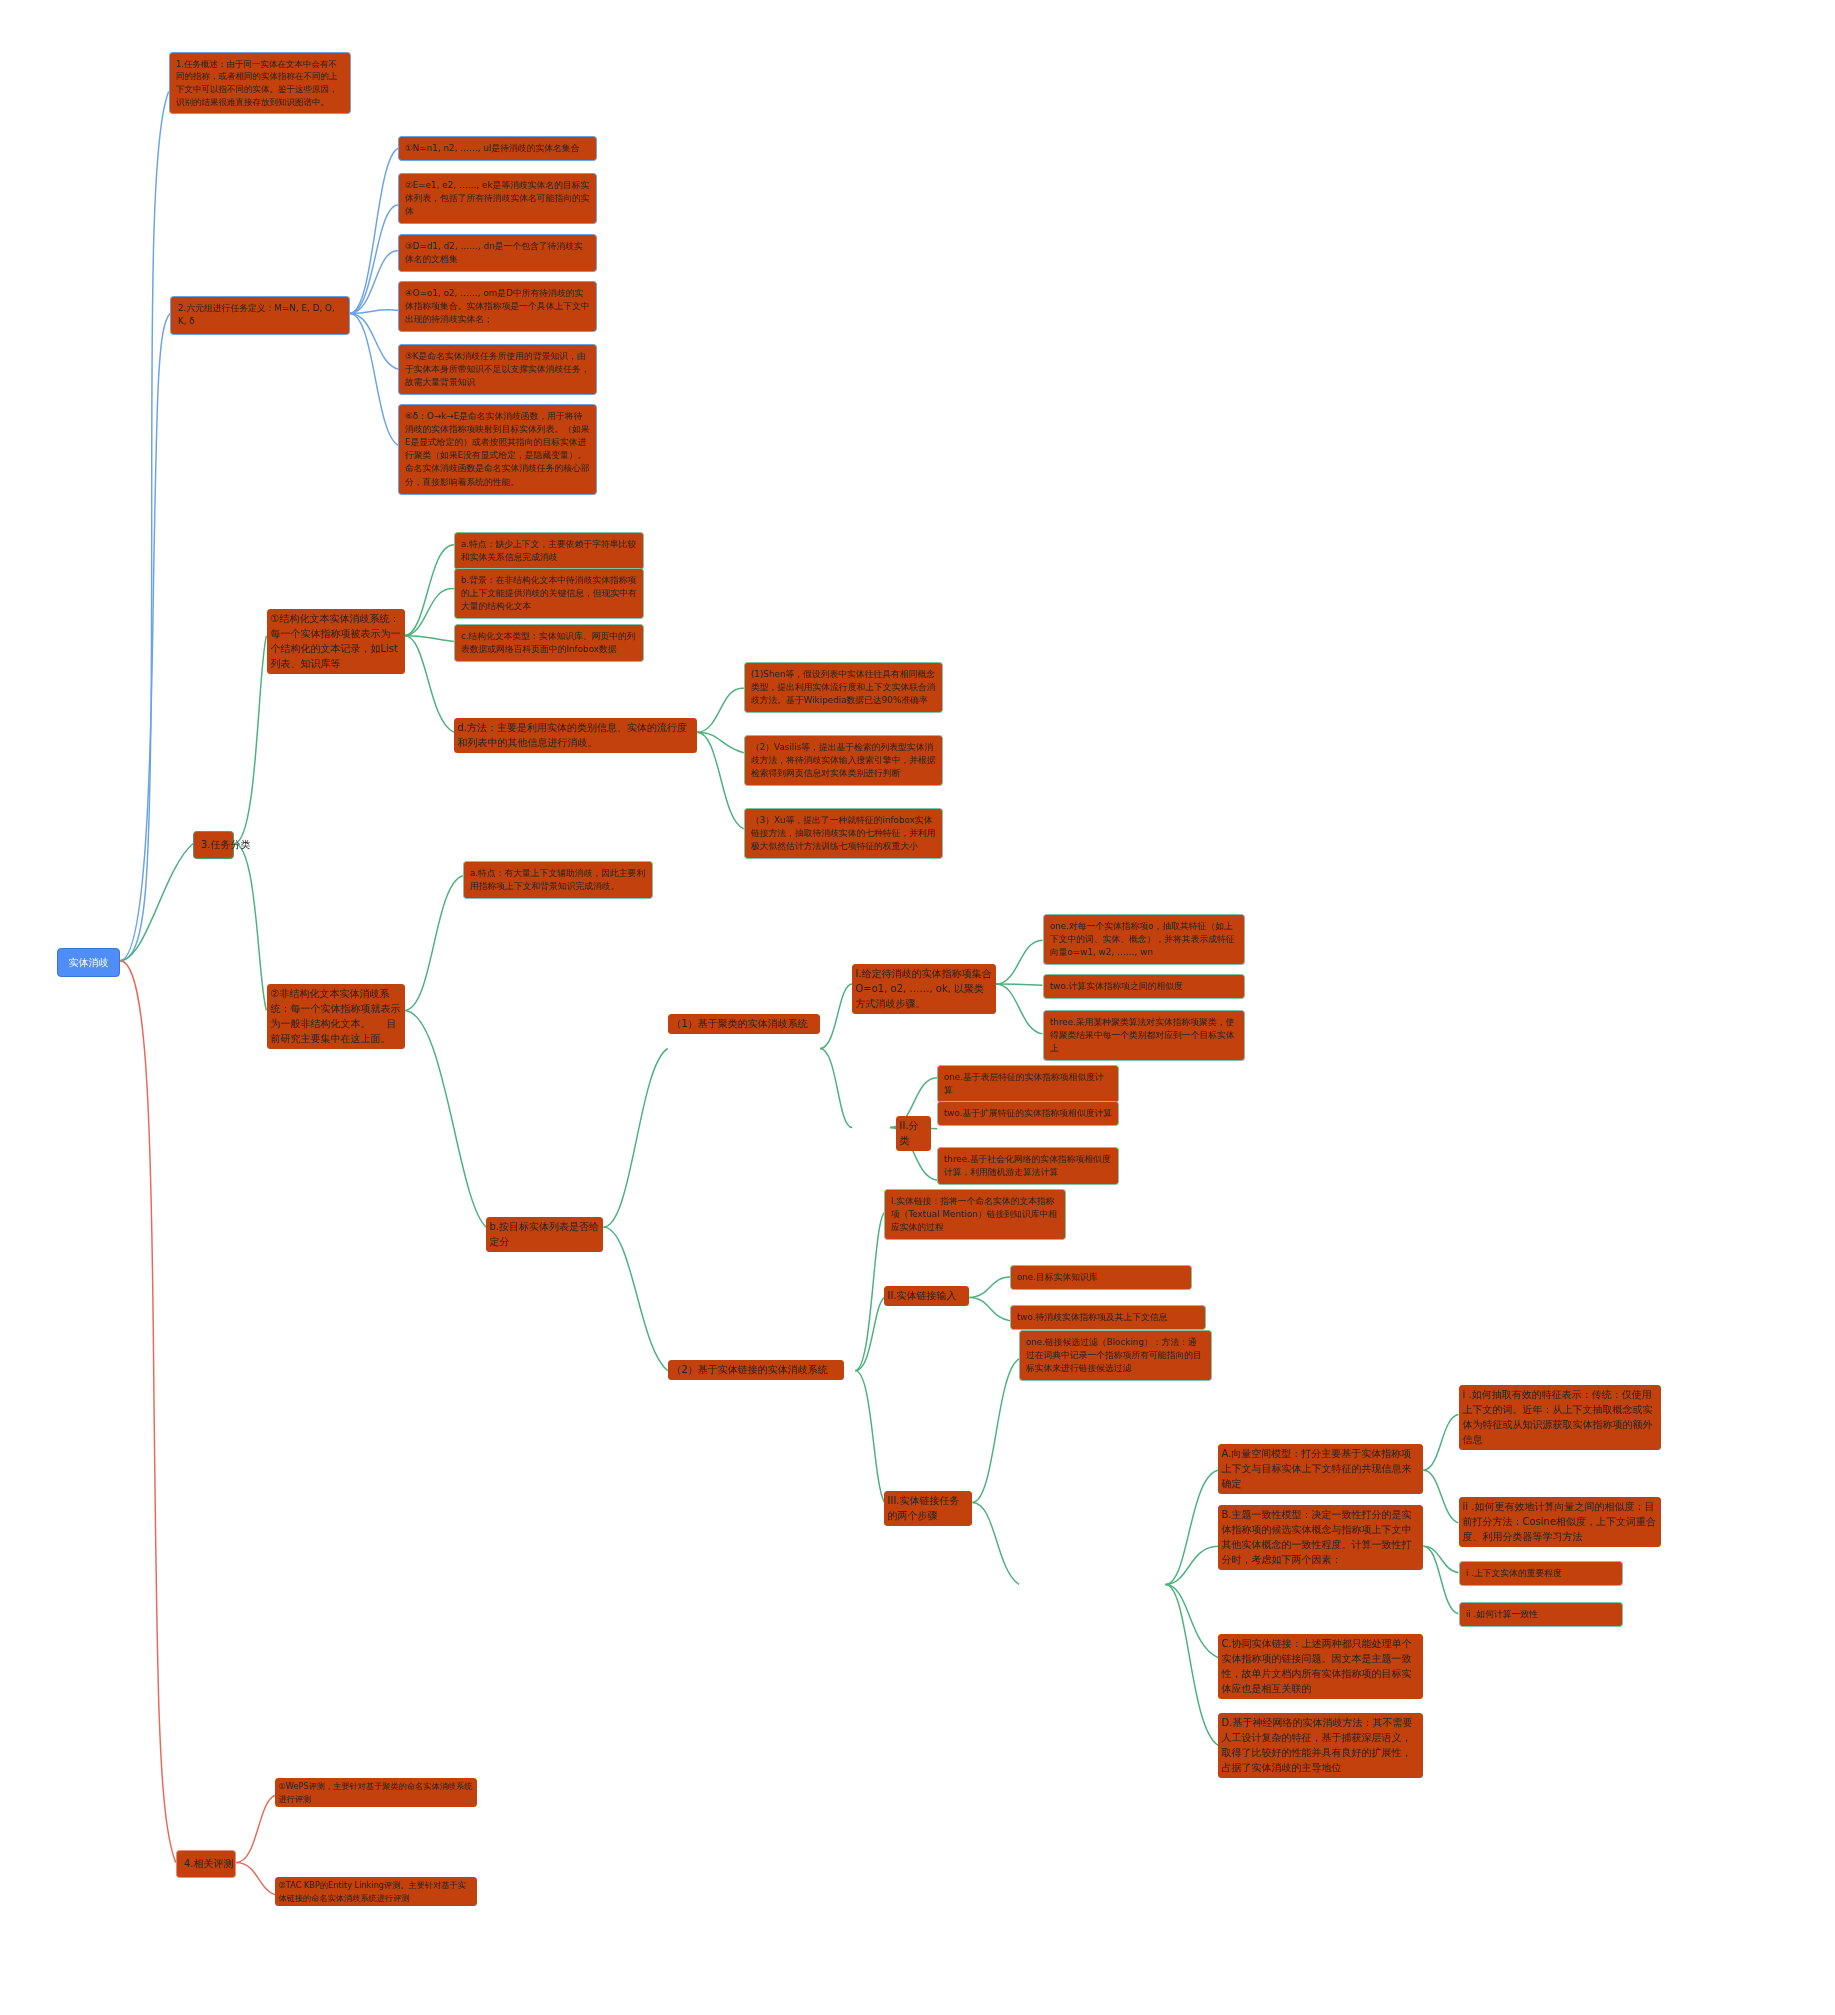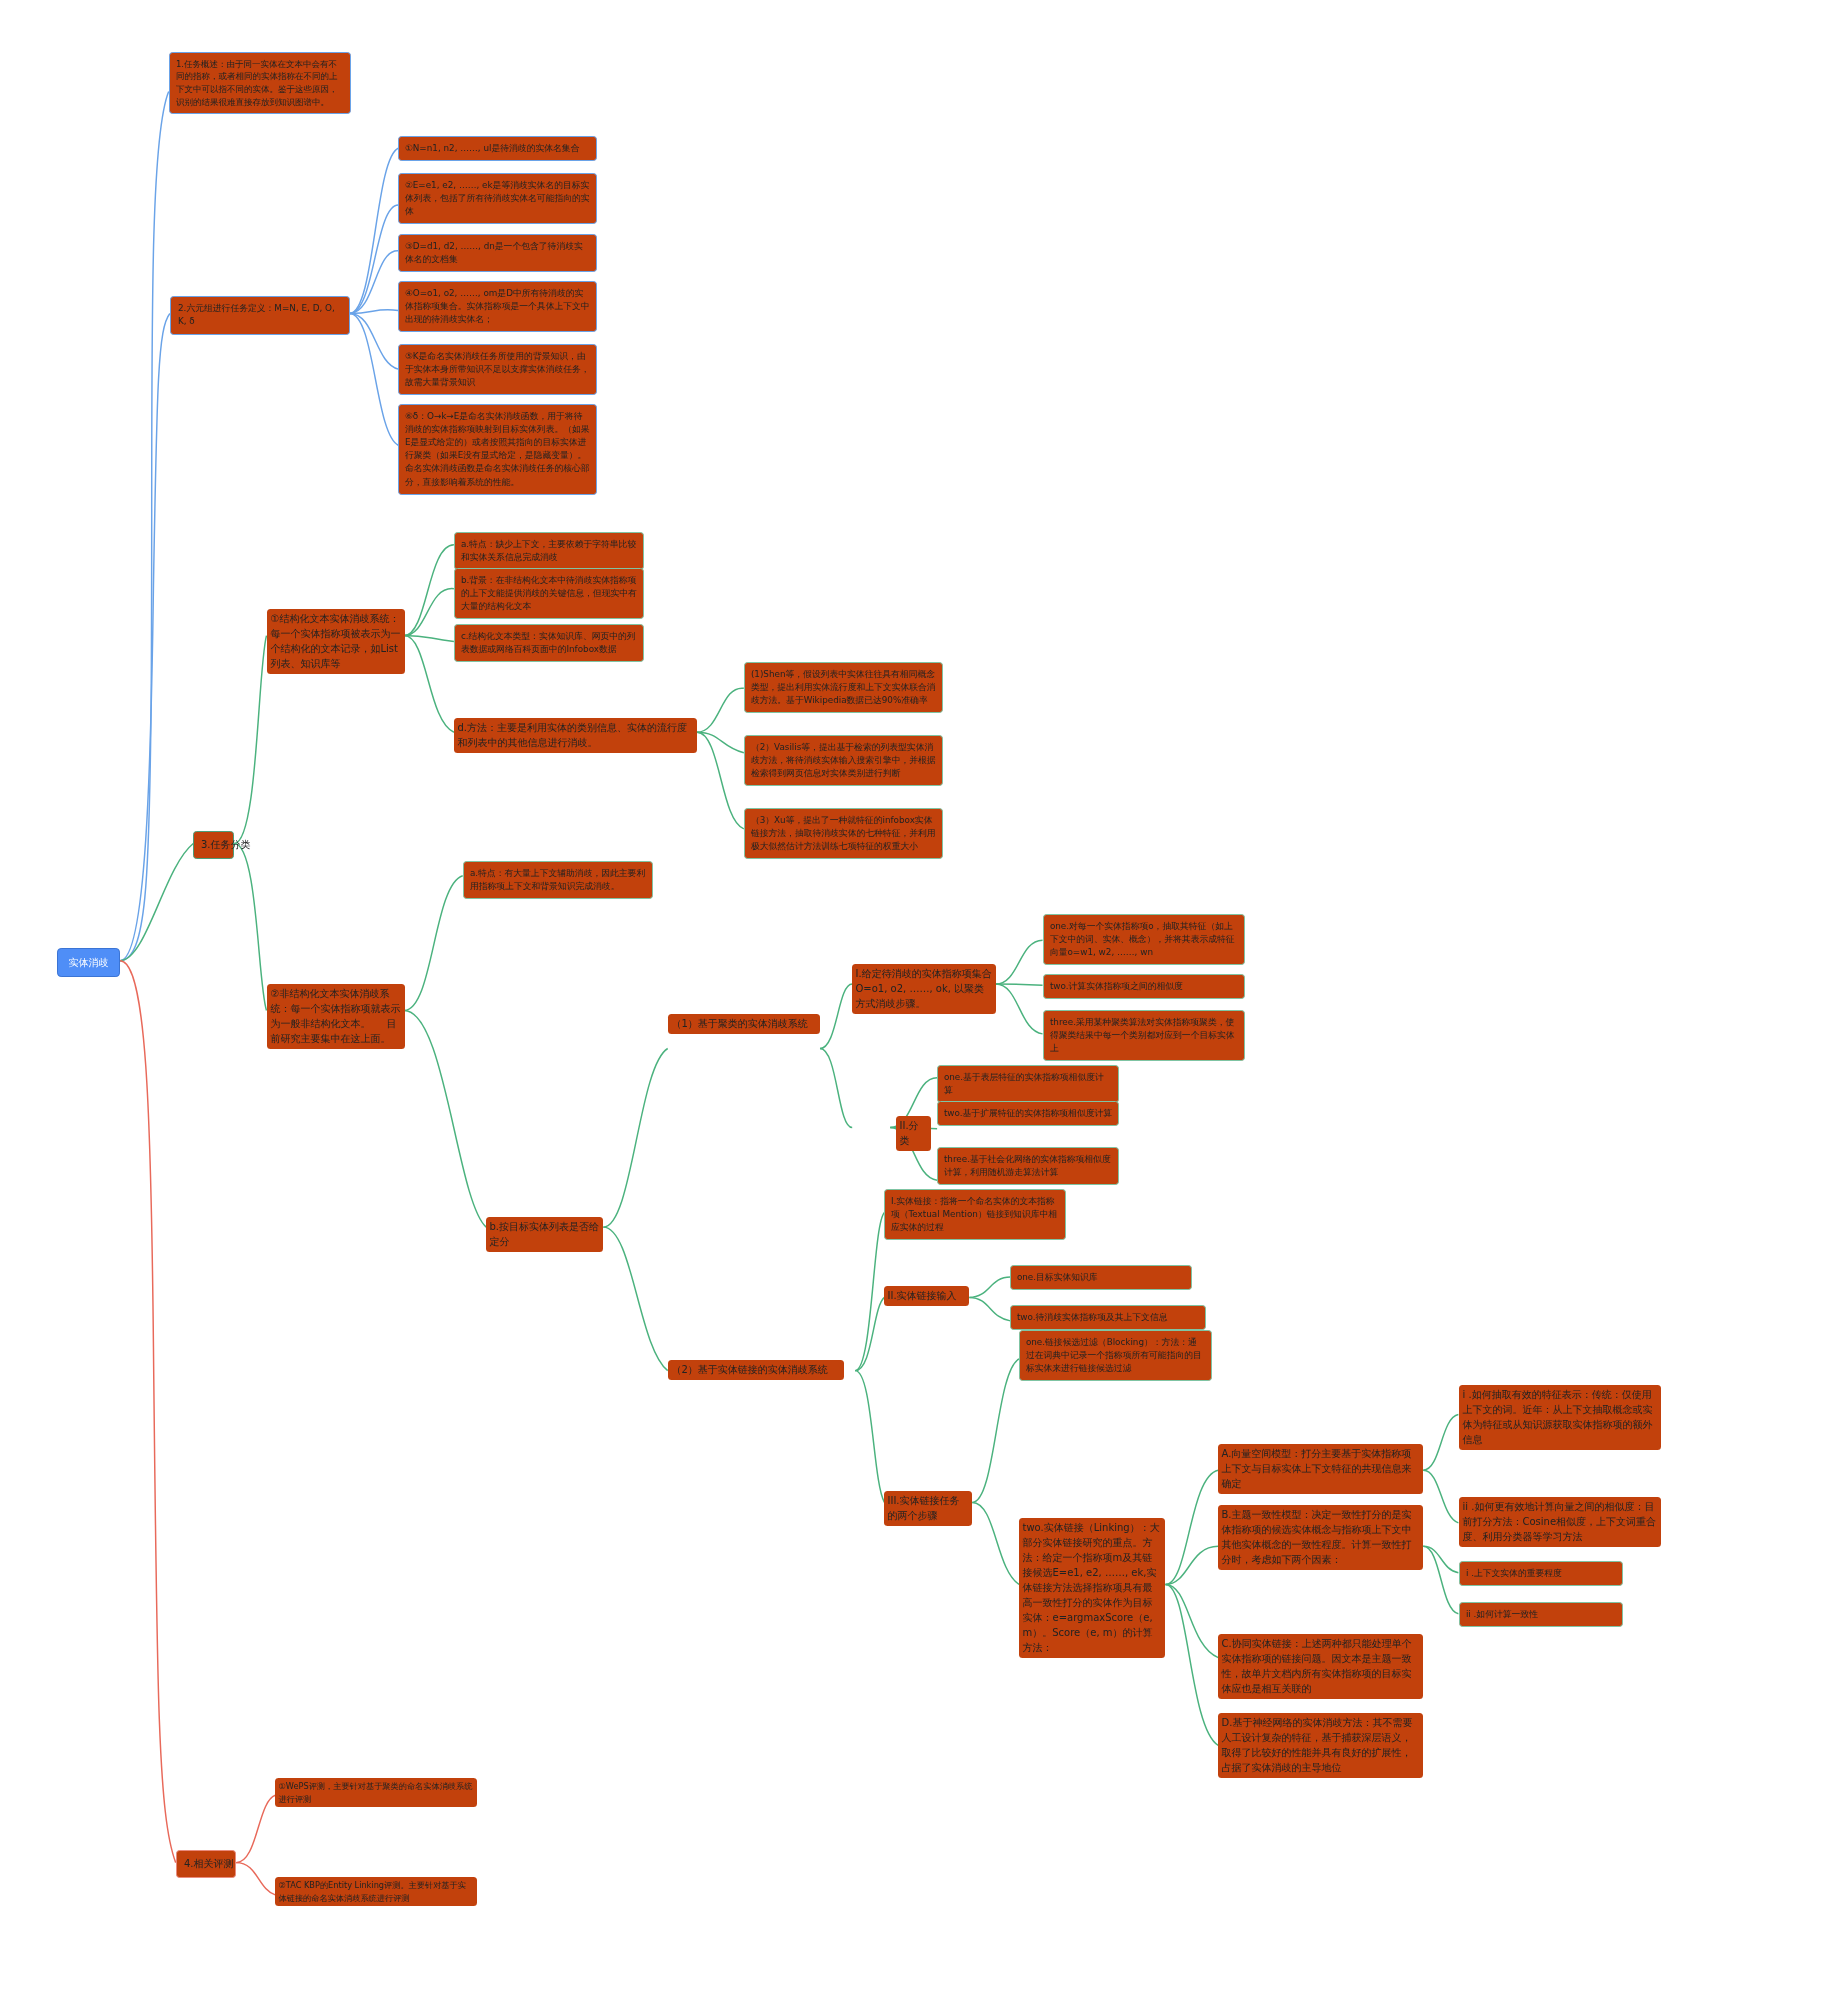--- a/index.html
+++ b/index.html
@@ -173,21 +173,20 @@
 <div class="node boxed green" style="left:937px;top:1147px;width:182px;">three.基于社会化网络的实体指称项相似度计算，利用随机游走算法计算</div>
 
 <div class="node plain" style="left:668px;top:1360px;width:176px;">（2）基于实体链接的实体消歧系统</div>
 <div class="node boxed green" style="left:884px;top:1189px;width:182px;">I.实体链接：指将一个命名实体的文本指称项（Textual Mention）链接到知识库中相应实体的过程</div>
 <div class="node plain" style="left:884px;top:1286px;width:85px;">II.实体链接输入</div>
 <div class="node boxed green" style="left:1010px;top:1265px;width:182px;">one.目标实体知识库</div>
 <div class="node boxed green" style="left:1010px;top:1305px;width:196px;">two.待消歧实体指称项及其上下文信息</div>
 
 <div class="node plain" style="left:884px;top:1491px;width:88px;">III.实体链接任务的两个步骤</div>
 <div class="node boxed green" style="left:1019px;top:1330px;width:193px;">one.链接候选过滤（Blocking）：方法：通过在词典中记录一个指称项所有可能指向的目标实体来进行链接候选过滤</div>
-<div class="node plain" style="left:1019px;top:1518px;width:146px;">two.实体链接（Linking）：大部分实体链接研究的重点。方法：给定一个指称项m及其链接候选E=e1, e2, ……, ek,实体链接方法选择指称项具有最高一致性打分的实体作为目标实体：e=argmaxScore（e, m）。Score（e, m）的计算方法：</div>
 
 <div class="node plain" style="left:1218px;top:1444px;width:205px;">A.向量空间模型：打分主要基于实体指称项上下文与目标实体上下文特征的共现信息来确定</div>
 <div class="node plain" style="left:1218px;top:1505px;width:205px;">B.主题一致性模型：决定一致性打分的是实体指称项的候选实体概念与指称项上下文中其他实体概念的一致性程度。计算一致性打分时，考虑如下两个因素：</div>
 <div class="node plain" style="left:1218px;top:1634px;width:205px;">C.协同实体链接：上述两种都只能处理单个实体指称项的链接问题。因文本是主题一致性，故单片文档内所有实体指称项的目标实体应也是相互关联的</div>
 <div class="node plain" style="left:1218px;top:1713px;width:205px;">D.基于神经网络的实体消歧方法：其不需要人工设计复杂的特征，基于捕获深层语义，取得了比较好的性能并具有良好的扩展性，占据了实体消歧的主导地位</div>
 
 <div class="node plain" style="left:1459px;top:1385px;width:202px;">i .如何抽取有效的特征表示：传统：仅使用上下文的词。近年：从上下文抽取概念或实体为特征或从知识源获取实体指称项的额外信息</div>
 <div class="node plain" style="left:1459px;top:1497px;width:202px;">ii .如何更有效地计算向量之间的相似度：目前打分方法：Cosine相似度，上下文词重合度、利用分类器等学习方法</div>
 <div class="node boxed green" style="left:1459px;top:1561px;width:164px;">i .上下文实体的重要程度</div>
 <div class="node boxed green" style="left:1459px;top:1602px;width:164px;">ii .如何计算一致性</div>

